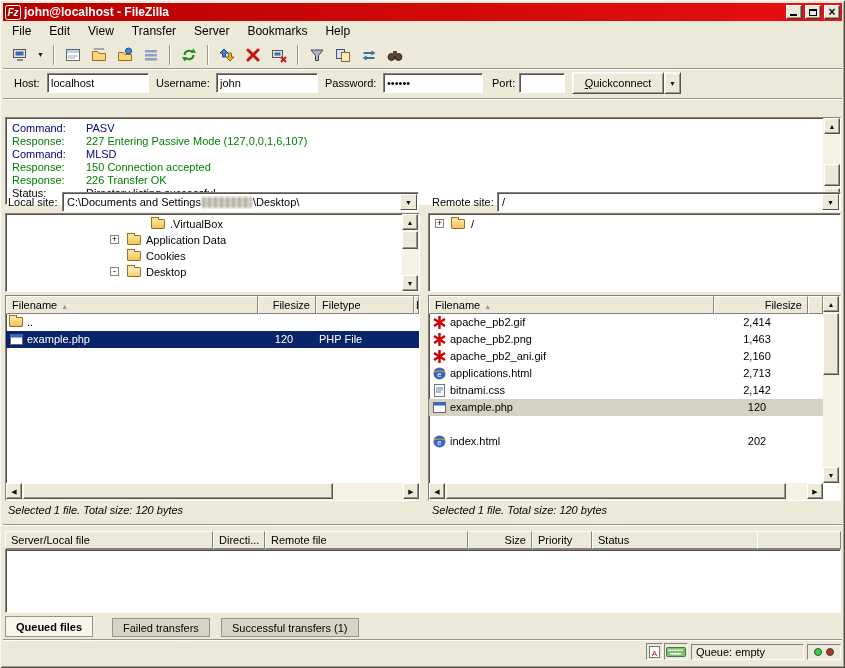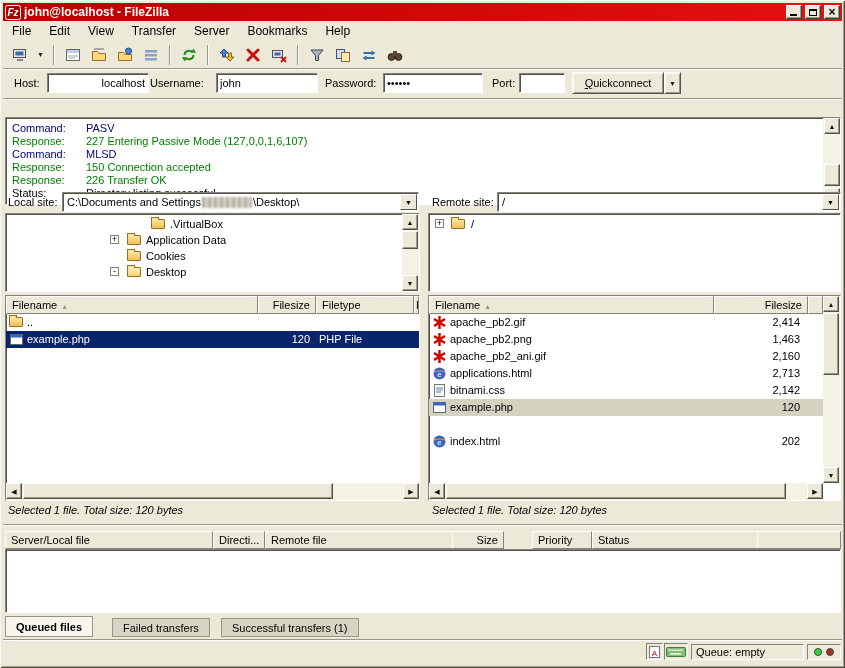--- a/index.html
+++ b/index.html
@@ -75,21 +75,21 @@
   .listpanel { position:absolute; top:295px; height:206px; overflow:hidden; }
   .hcell { position:absolute; top:0; height:18px; background:#ece9d8; border:1px solid; border-color:#fff #84827a #84827a #fff;
     padding:2px 5px; overflow:hidden; white-space:nowrap; }
   .hr-align { text-align:right; }
   .sortasc { font-size:7px; color:#9a9687; margin-left:4px; }
   .lrow { position:absolute; left:0; height:17px; line-height:17px; white-space:nowrap; }
   .sel-active { background:#0a246a; color:#fff; }
   .sel-inactive { background:#d6d2c2; }
   .ficon { position:absolute; left:3px; top:1px; width:15px; height:15px; }
   .fname { position:absolute; left:21px; top:0; }
-  .fsize { position:absolute; top:0; text-align:right; }
+  .fsize { position:absolute; top:0; text-align:center; }
   .lftype { position:absolute; left:313px; top:0; }
 
   .statusline { position:absolute; top:504px; height:16px; white-space:nowrap;font-style:italic; }
 
   
   .qheader { position:absolute; left:5px; top:531px; width:836px; height:18px; }
   .qlist { position:absolute; left:5px; top:549px; width:836px; height:64px; }
 
   
   .tab { position:absolute; height:19px; top:618px; padding:0 10px; display:flex; align-items:center;
@@ -233,22 +233,22 @@
           <circle cx="4.5" cy="10" r="3.4" fill="#5a4632" stroke="#2e2216"></circle>
           <circle cx="11.5" cy="10" r="3.4" fill="#5a4632" stroke="#2e2216"></circle>
           <rect x="6" y="4" width="4" height="5" fill="#5a4632"></rect>
         </svg>
       </span>
   </div>
 
   <div class="etch" style="top:68px"></div>
 
   <span class="qlabel" style="left:14px">Host:</span>
-  <input class="qinput" style="left: 47px; width: 102px; text-align: right;" value="localhost">
-  <span class="qlabel" style="left:150px">Username:</span>
+  <input class="qinput" style="left: 47px; width: 102px;" value="localhost">
+  <span class="qlabel" style="left:156px">Username:</span>
   <input class="qinput" style="left: 216px; width: 102px;" value="john">
   <span class="qlabel" style="left:325px">Password:</span>
   <input class="qinput" style="left: 383px; width: 100px;" value="••••••">
   <span class="qlabel" style="left:492px">Port:</span>
   <input class="qinput" style="left: 519px; width: 46px;" value="">
   <span class="qbutton" style="left:572px;width:92px"><u>Q</u>uickconnect</span>
   <span class="qbutton" style="left:664px;width:17px">
       <span class="caret">▼</span>
     </span>
 
@@ -437,21 +437,21 @@
 
   <span class="statusline" style="left:8px">Selected 1 file. Total size: 120 bytes</span>
   <span class="statusline" style="left:432px">Selected 1 file. Total size: 120 bytes</span>
 
   <div class="etch" style="top:524px"></div>
 
   <div class="qheader">
     <span class="hcell" style="left:0;width:208px">Server/Local file</span>
     <span class="hcell" style="left:208px;width:52px">Directi...</span>
     <span class="hcell" style="left:260px;width:203px">Remote file</span>
-    <span class="hcell hr-align" style="left:447px;width:52px">Size</span>
+    <span class="hcell hr-align" style="left:463px;width:64px">Size</span>
     <span class="hcell" style="left:527px;width:60px">Priority</span>
     <span class="hcell" style="left:587px;width:193px">Status</span>
     <span class="hcell" style="left:752px;width:84px"></span>
   </div>
   <div class="qlist sunken"></div>
 
   <span class="tab active" style="left:5px">Queued files</span>
   <span class="tab" style="left:112px">Failed transfers</span>
   <span class="tab" style="left:221px">Successful transfers (1)</span>
 

